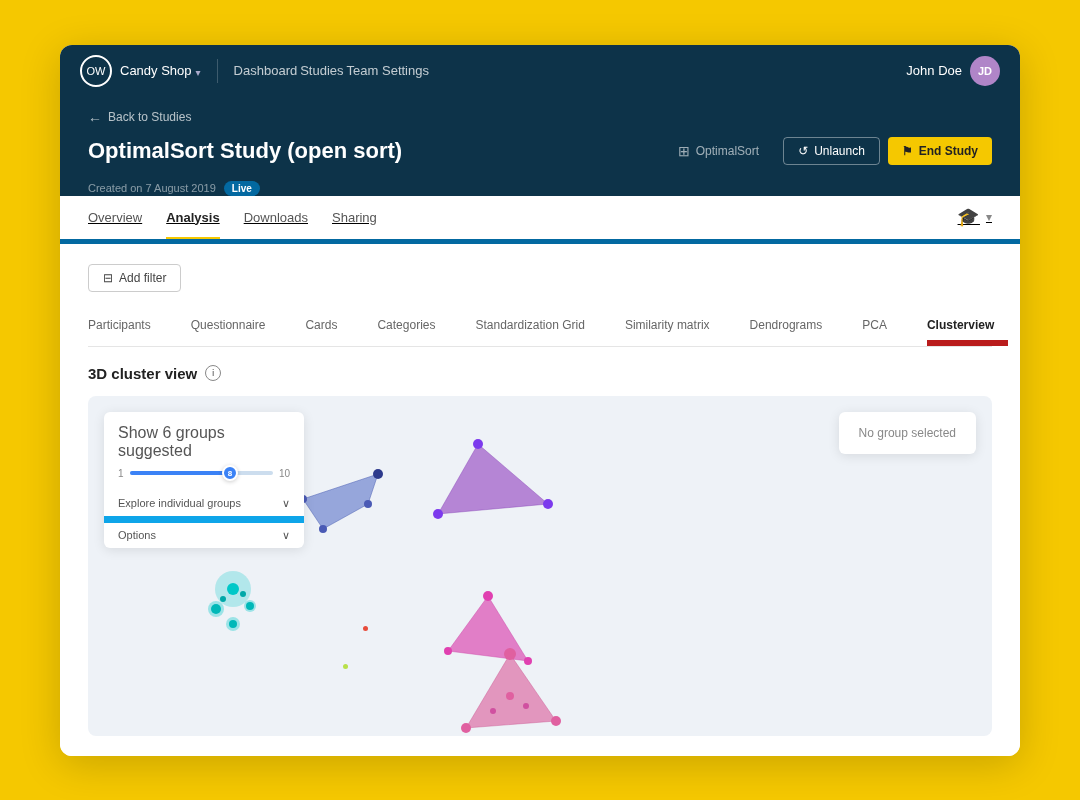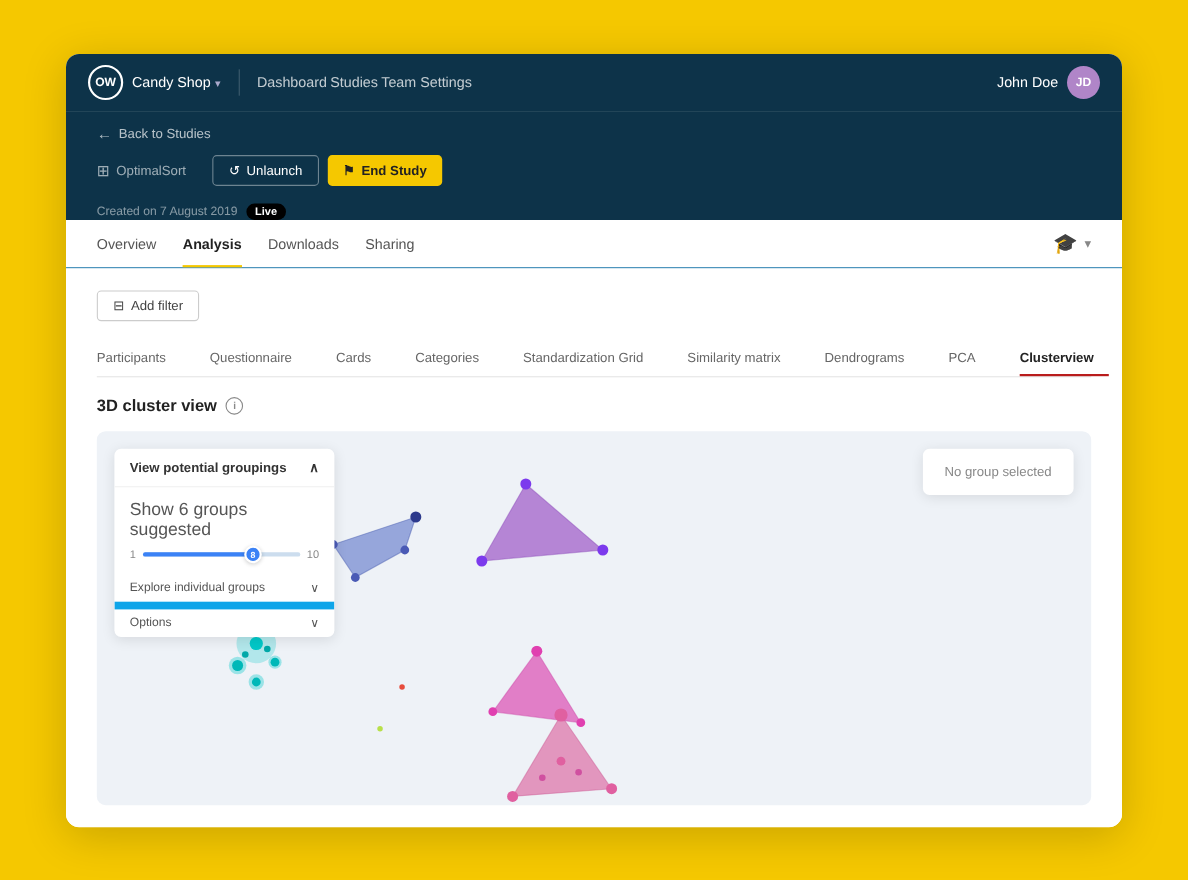--- a/index.html
+++ b/index.html
@@ -27,21 +27,21 @@
       height: 52px;
       gap: 0;
     }
     .logo-badge {
       border: 2px solid #fff;
       border-radius: 50%;
       width: 32px; height: 32px;
       display: flex; align-items: center; justify-content: center;
       color: #fff;
       font-size: 11px;
-      font-weight: 700;
+      font-weight: 400;
       margin-right: 8px;
       flex-shrink: 0;
     }
     .brand-name {
       color: #fff;
       font-size: 13px;
       font-weight: 500;
       display: flex; align-items: flex-end; gap: 4px;
     }
     .brand-chevron { font-size: 10px; color: #aac; }
@@ -98,30 +98,30 @@
     }
     .study-tabs { display: flex; gap: 24px; }
     .study-tab {
       color: rgba(255,255,255,0.6); font-size: 13px;
       padding-bottom: 10px; cursor: pointer;
       border-bottom: 2px solid transparent;
     }
     .study-tab.active { color: #fff; border-bottom: 2px solid #F5C800; font-weight: 500; }
     .study-meta { color: rgba(255,255,255,0.5); font-size: 11px; display: flex; align-items: center; gap: 8px; }
     .live-badge {
-      background: #000000;
+      background: #0369a1;
       color: #fff; font-size: 10px; font-weight: 600;
       border-radius: 10px; padding: 2px 8px;
     }
     
     .second-nav {
       background: #fff;
-      border-bottom: 1px solid #0369a1;
+      border-bottom: 5px solid #0369a1;
       padding: 0 28px;
-      display: flex; align-items: center; justify-content: space-between;
+      display: flex; align-items: center; justify-content: space-between; text-decoration: underline;
     }
     .second-nav-tabs { display: flex; gap: 24px; }
     .second-nav-tab {
       color: #555; font-size: 13px;
       padding: 14px 0 12px 0; cursor: pointer;
       border-bottom: 2px solid transparent;
     }
     .second-nav-tab.active { color: #222; font-weight: 600; border-bottom: 2px solid #F5C800; }
     .second-nav-right { display: flex; align-items: center; gap: 6px; }
     .hat-icon { font-size: 18px; color: #555; cursor: pointer; }
@@ -140,21 +140,21 @@
       margin-top: 18px;
       justify-content: space-between;
     }
     .analysis-tabs-left { display: flex; gap: 12px; }
     .analysis-tab {
       color: #666; font-size: 12px;
       padding: 8px 14px 8px 0; margin-right: 14px; cursor: pointer;
       border-bottom: 2px solid transparent;
       white-space: nowrap;
     }
-    .analysis-tab.active { color: #222; font-weight: 700; border-bottom: 2px solid #b91c1c; }
+    .analysis-tab.active { color: #222; font-weight: 700; border-bottom: 6px solid #b91c1c; }
     .fullscreen-btn { color: #888; font-size: 16px; cursor: pointer; padding-bottom: 8px; }
     
     .cluster-section { margin-top: 18px; }
     .cluster-title { display: flex; align-items: center; gap: 8px; font-size: 15px; font-weight: 600; color: #222; margin-bottom: 14px; }
     .info-icon {
       width: 16px; height: 16px; border-radius: 50%;
       border: 1.5px solid #888; color: #888; font-size: 9px;
       display: flex; align-items: center; justify-content: center; cursor: pointer;
     }
     .cluster-canvas {
@@ -255,20 +255,21 @@
       <div class="user-avatar">JD</div>
     </div>
   </nav>
 
   <div class="study-header">
     <div class="back-link">
       <span class="back-arrow">←</span>
       <span>Back to Studies</span>
     </div>
     <div class="study-header-row">
+      <span class="study-title">OptimalSort Study (open sort)</span>
       <div style="display:flex;align-items:center;gap:24px;">
         <div style="display:flex;align-items:center;gap:6px;color:rgba(255,255,255,0.6);font-size:12px;">
           <span style="font-size:14px;">⊞</span>
           <span>OptimalSort</span>
         </div>
         <div style="display:flex;gap:8px;">
           <button class="btn-unlaunch">
             <span>↺</span>
             <span>Unlaunch</span>
           </button>
@@ -324,24 +325,20 @@
 
     <div class="cluster-section">
       <div class="cluster-title">
         <span>3D cluster view</span>
         <div class="info-icon">i</div>
       </div>
 
       <div class="cluster-canvas">
 
         <div class="groupings-panel">
-          <div class="groupings-header">
-            <span>View potential groupings</span>
-            <span>∧</span>
-          </div>
           <div class="groupings-body">
             <div class="slider-label">Show 6 groups suggested</div>
             <div class="slider-row">
               <span class="slider-min-max">1</span>
               <div class="slider-track">
                 <div class="slider-fill"></div>
                 <div class="slider-thumb">8</div>
               </div>
               <span class="slider-min-max">10</span>
             </div>

